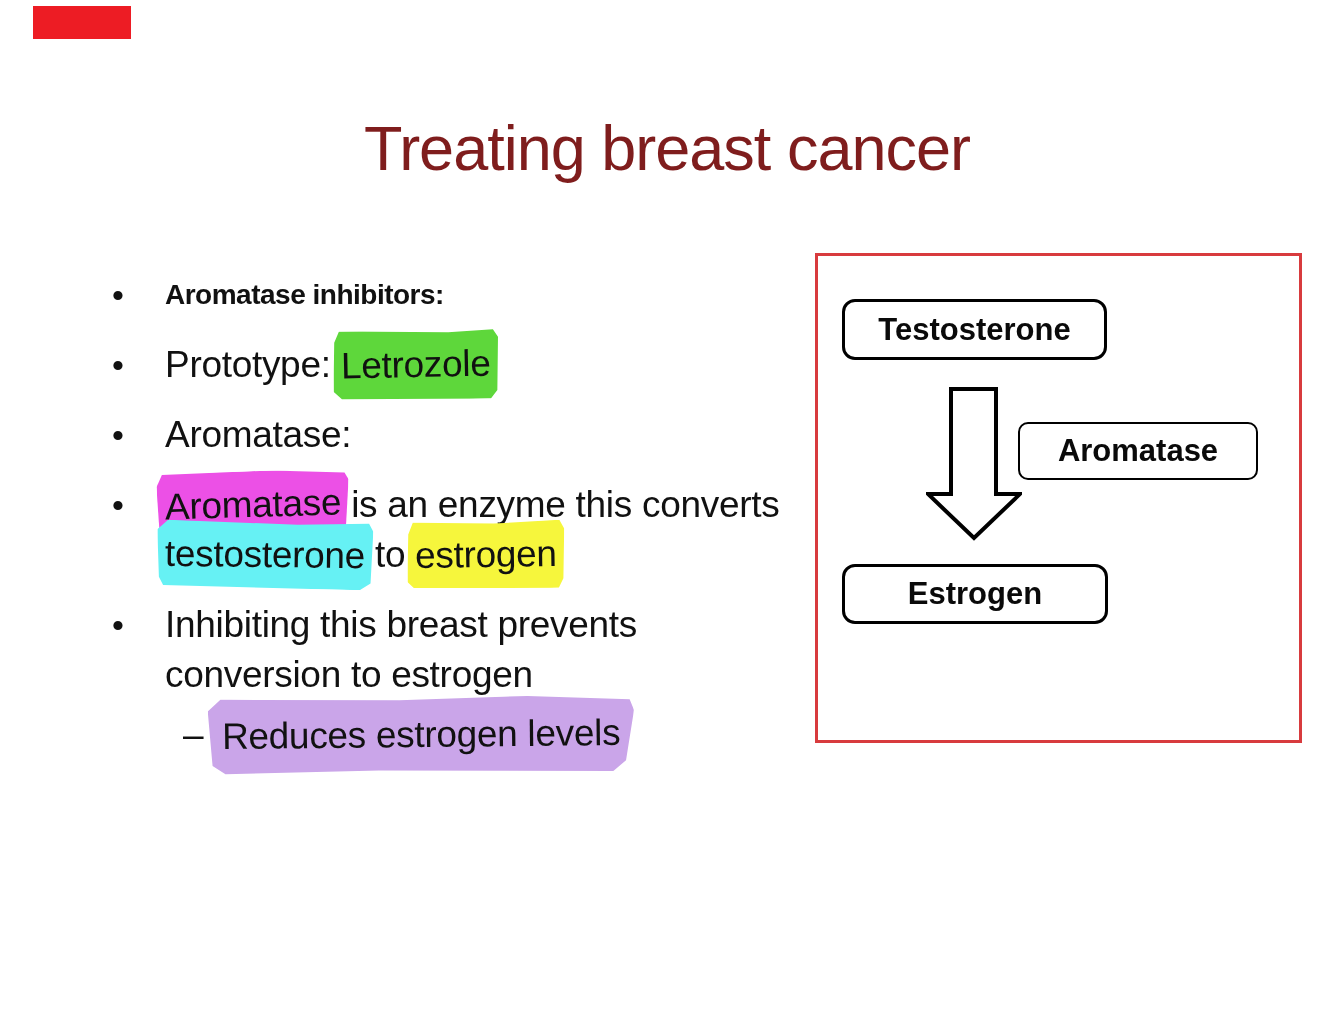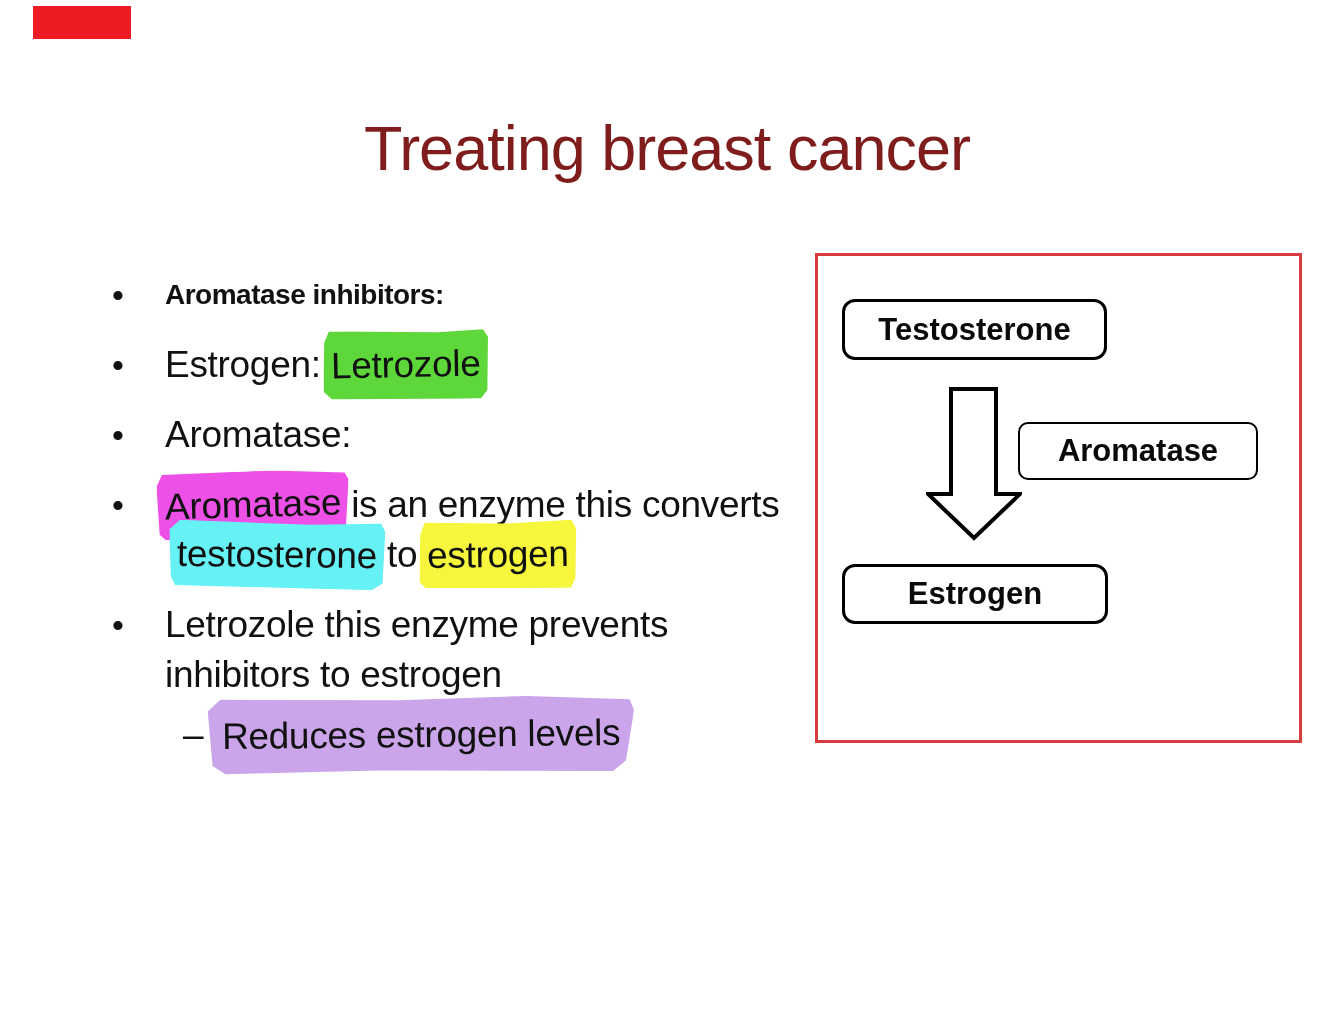--- a/index.html
+++ b/index.html
@@ -97,41 +97,41 @@
 
 <div class="bullets">
 
   <div class="li bold">
     <span class="marker">•</span>
     <span class="text">Aromatase inhibitors:</span>
   </div>
 
   <div class="li">
     <span class="marker">•</span>
-    <span class="text"><span>Estrogen: </span><span class="hl hl-green">Letrozole</span></span>
+    <span class="text"><span>Prototype: </span><span class="hl hl-green">Letrozole</span></span>
   </div>
 
   <div class="li">
     <span class="marker">•</span>
     <span class="text">Aromatase:</span>
   </div>
 
   <div class="li">
     <span class="marker">•</span>
     <span class="text">
       <span class="line" style="display:block;"><span class="hl hl-magenta">Aromatase</span><span> is an enzyme this converts</span></span>
-      <span class="line" style="display:block;margin-left:12px;"><span class="hl hl-cyan">testosterone</span><span> to </span><span class="hl hl-yellow">estrogen</span></span>
+      <span class="line" style="display:block;"><span class="hl hl-cyan">testosterone</span><span> to </span><span class="hl hl-yellow">estrogen</span></span>
     </span>
   </div>
 
   <div class="li">
     <span class="marker">•</span>
     <span class="text">
-      <span class="line" style="display:block;">Letrozole this enzyme prevents</span>
-      <span class="line" style="display:block;">inhibitors to estrogen</span>
+      <span class="line" style="display:block;">Inhibiting this breast prevents</span>
+      <span class="line" style="display:block;">conversion to estrogen</span>
     </span>
   </div>
 
   <div class="li sub">
     <span class="marker">–</span>
     <span class="text"><span class="hl hl-purple">Reduces estrogen levels</span></span>
   </div>
 
 </div>
 

